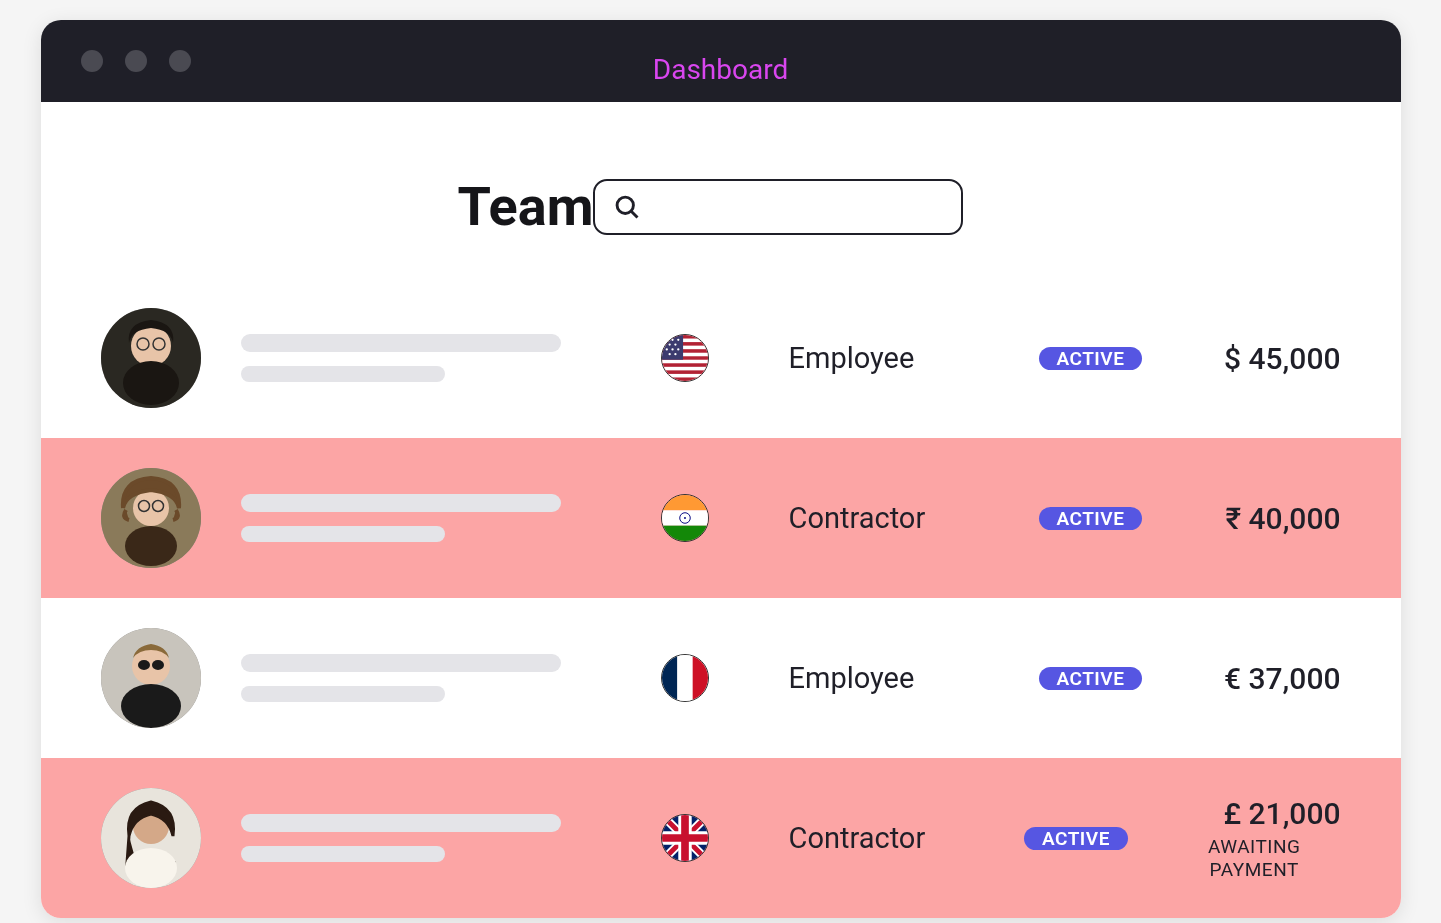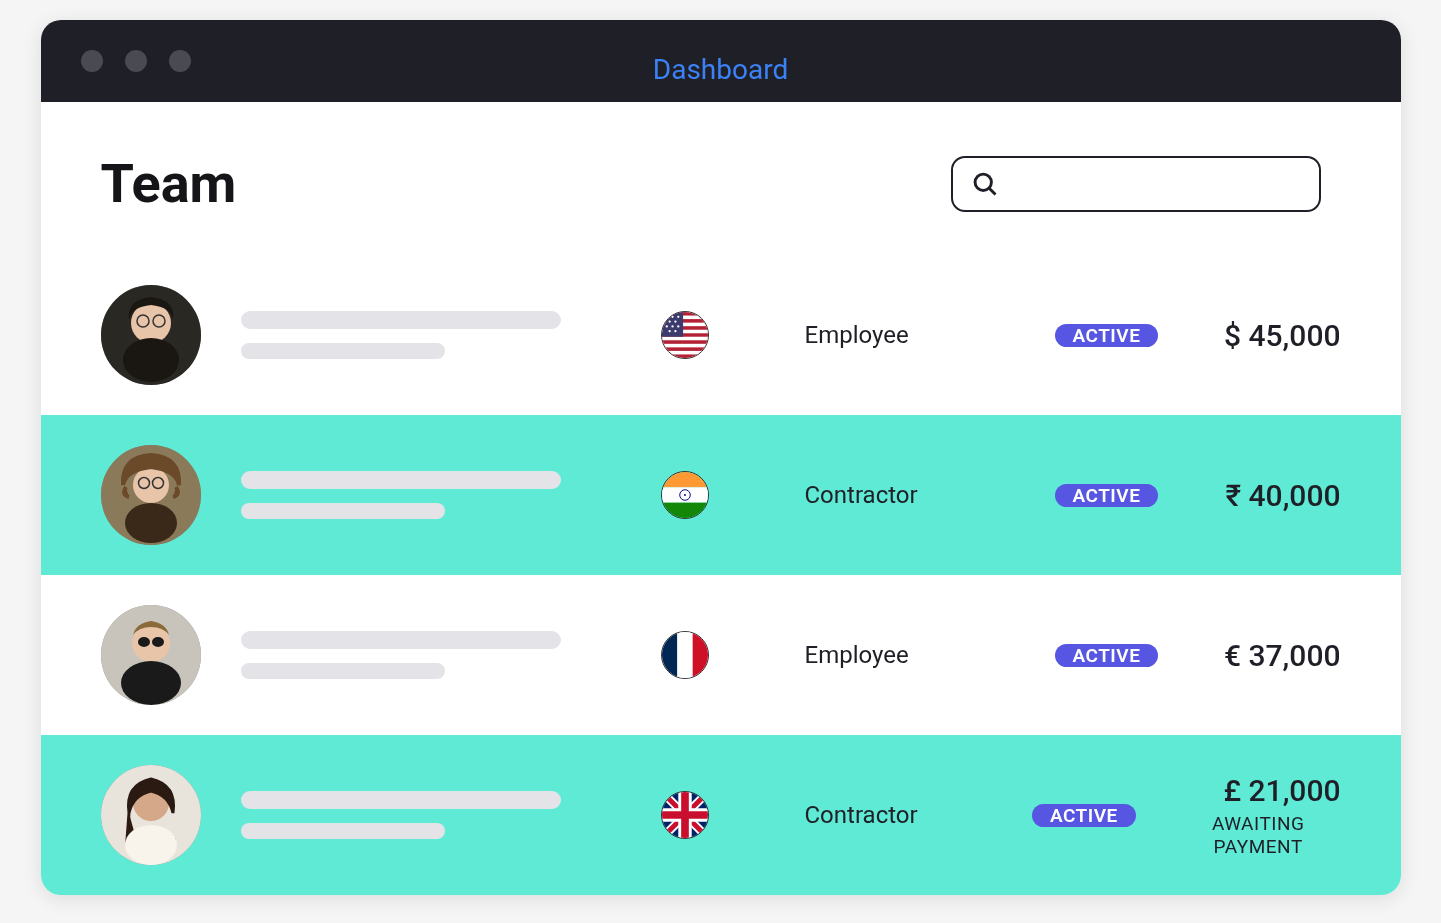--- a/index.html
+++ b/index.html
@@ -42,35 +42,36 @@
       width: 22px;
       height: 22px;
       border-radius: 50%;
       background: #4a4a52;
     }
     
     .window-title {
       position: absolute;
       left: 50%;
       transform: translateX(-50%);
-      color: #3b82f6;
+      color: #d946ef;
       font-size: 28px;
       font-weight: 400;
       margin-top: 16px;
     }
     
     .content {
       padding: 0;
     }
     
     .header-row {
       display: flex;
-      justify-content: space-between;
+      justify-content: center;
       align-items: center;
       padding: 50px 80px 40px 60px;
+      margin-top: 23px;
     }
     
     .page-title {
       font-size: 54px;
       font-weight: 700;
       color: #151519;
     }
     
     .search-box {
       width: 370px;
@@ -102,21 +103,21 @@
     }
     
     .team-row {
       display: flex;
       align-items: center;
       padding: 30px 60px;
       gap: 40px;
     }
     
     .team-row.alt {
-      background: #5eead4;
+      background: #fca5a5;
     }
     
     .avatar {
       width: 100px;
       height: 100px;
       border-radius: 50%;
       flex-shrink: 0;
       background: #888;
       position: relative;
       overflow: hidden;
@@ -155,24 +156,24 @@
       margin-left: 60px;
     }
     
     .flag svg {
       width: 100%;
       height: 100%;
       display: block;
     }
     
     .role {
-      font-size: 24px;
+      font-size: 29px;
       color: #1f1f28;
       width: 190px;
-      margin-left: 56px;
+      margin-left: 40px;
     }
     
     .status-badge {
       background: #5656e2;
       color: #fff;
       font-size: 19px;
       font-weight: 600;
       padding: 0 18px;
       border-radius: 22px;
       letter-spacing: 0.5px;

